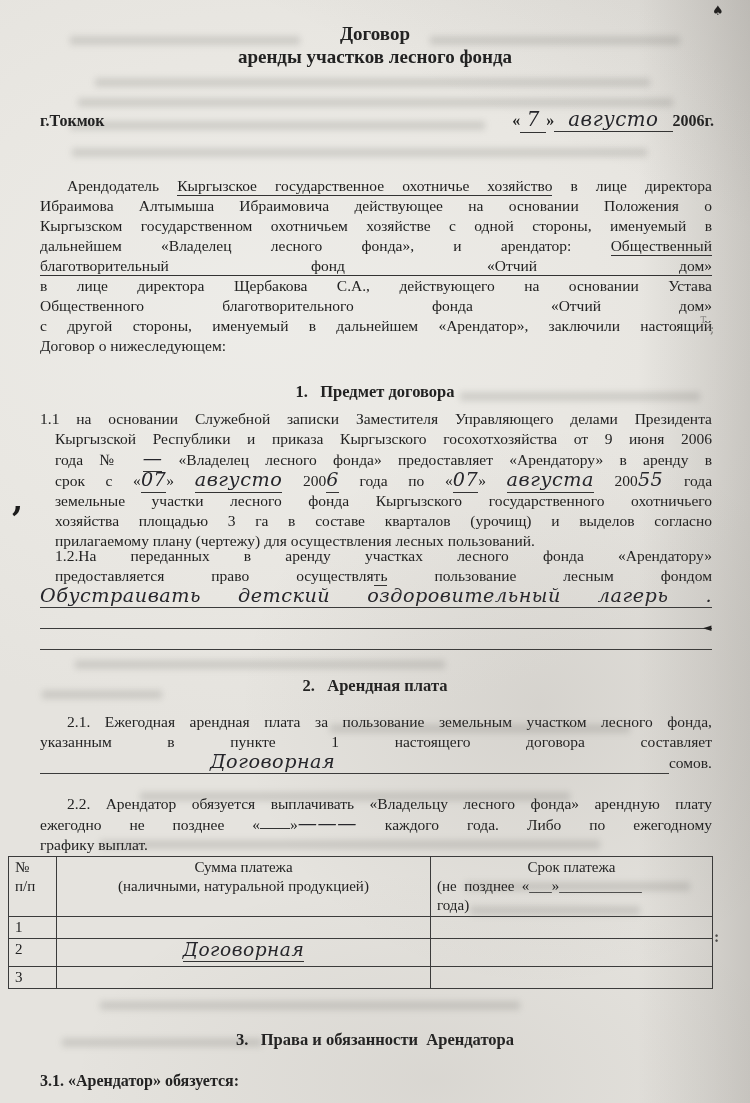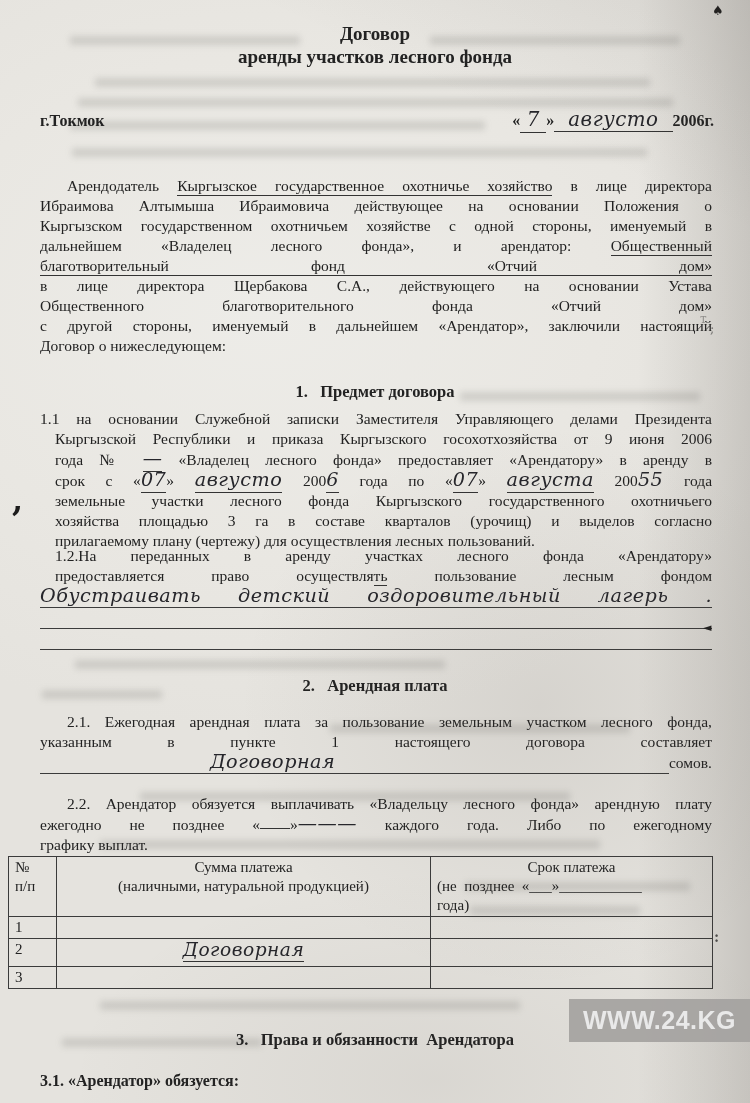--- a/index.html
+++ b/index.html
@@ -169,23 +169,20 @@
     <div class="trow rdata r3">
       <div class="tcell c1">3</div>
       <div class="tcell c2"></div>
       <div class="tcell c3"></div>
     </div>
   </div>
 
   <div class="block heading" style="top:1030px;">3.   Права и обязанности  Арендатора</div>
   <div class="block sub" style="top:1072px;">3.1. «Арендатор» обязуется:</div>
 
-  <div class="watermark">
-    <span>WWW.24.KG</span>
-  </div>
 
   <span class="art art-spade">♠</span>
   <span class="art art-comma">,</span>
   <span class="art art-semicolon">;</span>
   <span class="art art-arrow">◄</span>
   <span class="art art-colon">:</span>
   <span class="art art-tee">т</span>
 
   <div class="shade"></div>
 </div>

